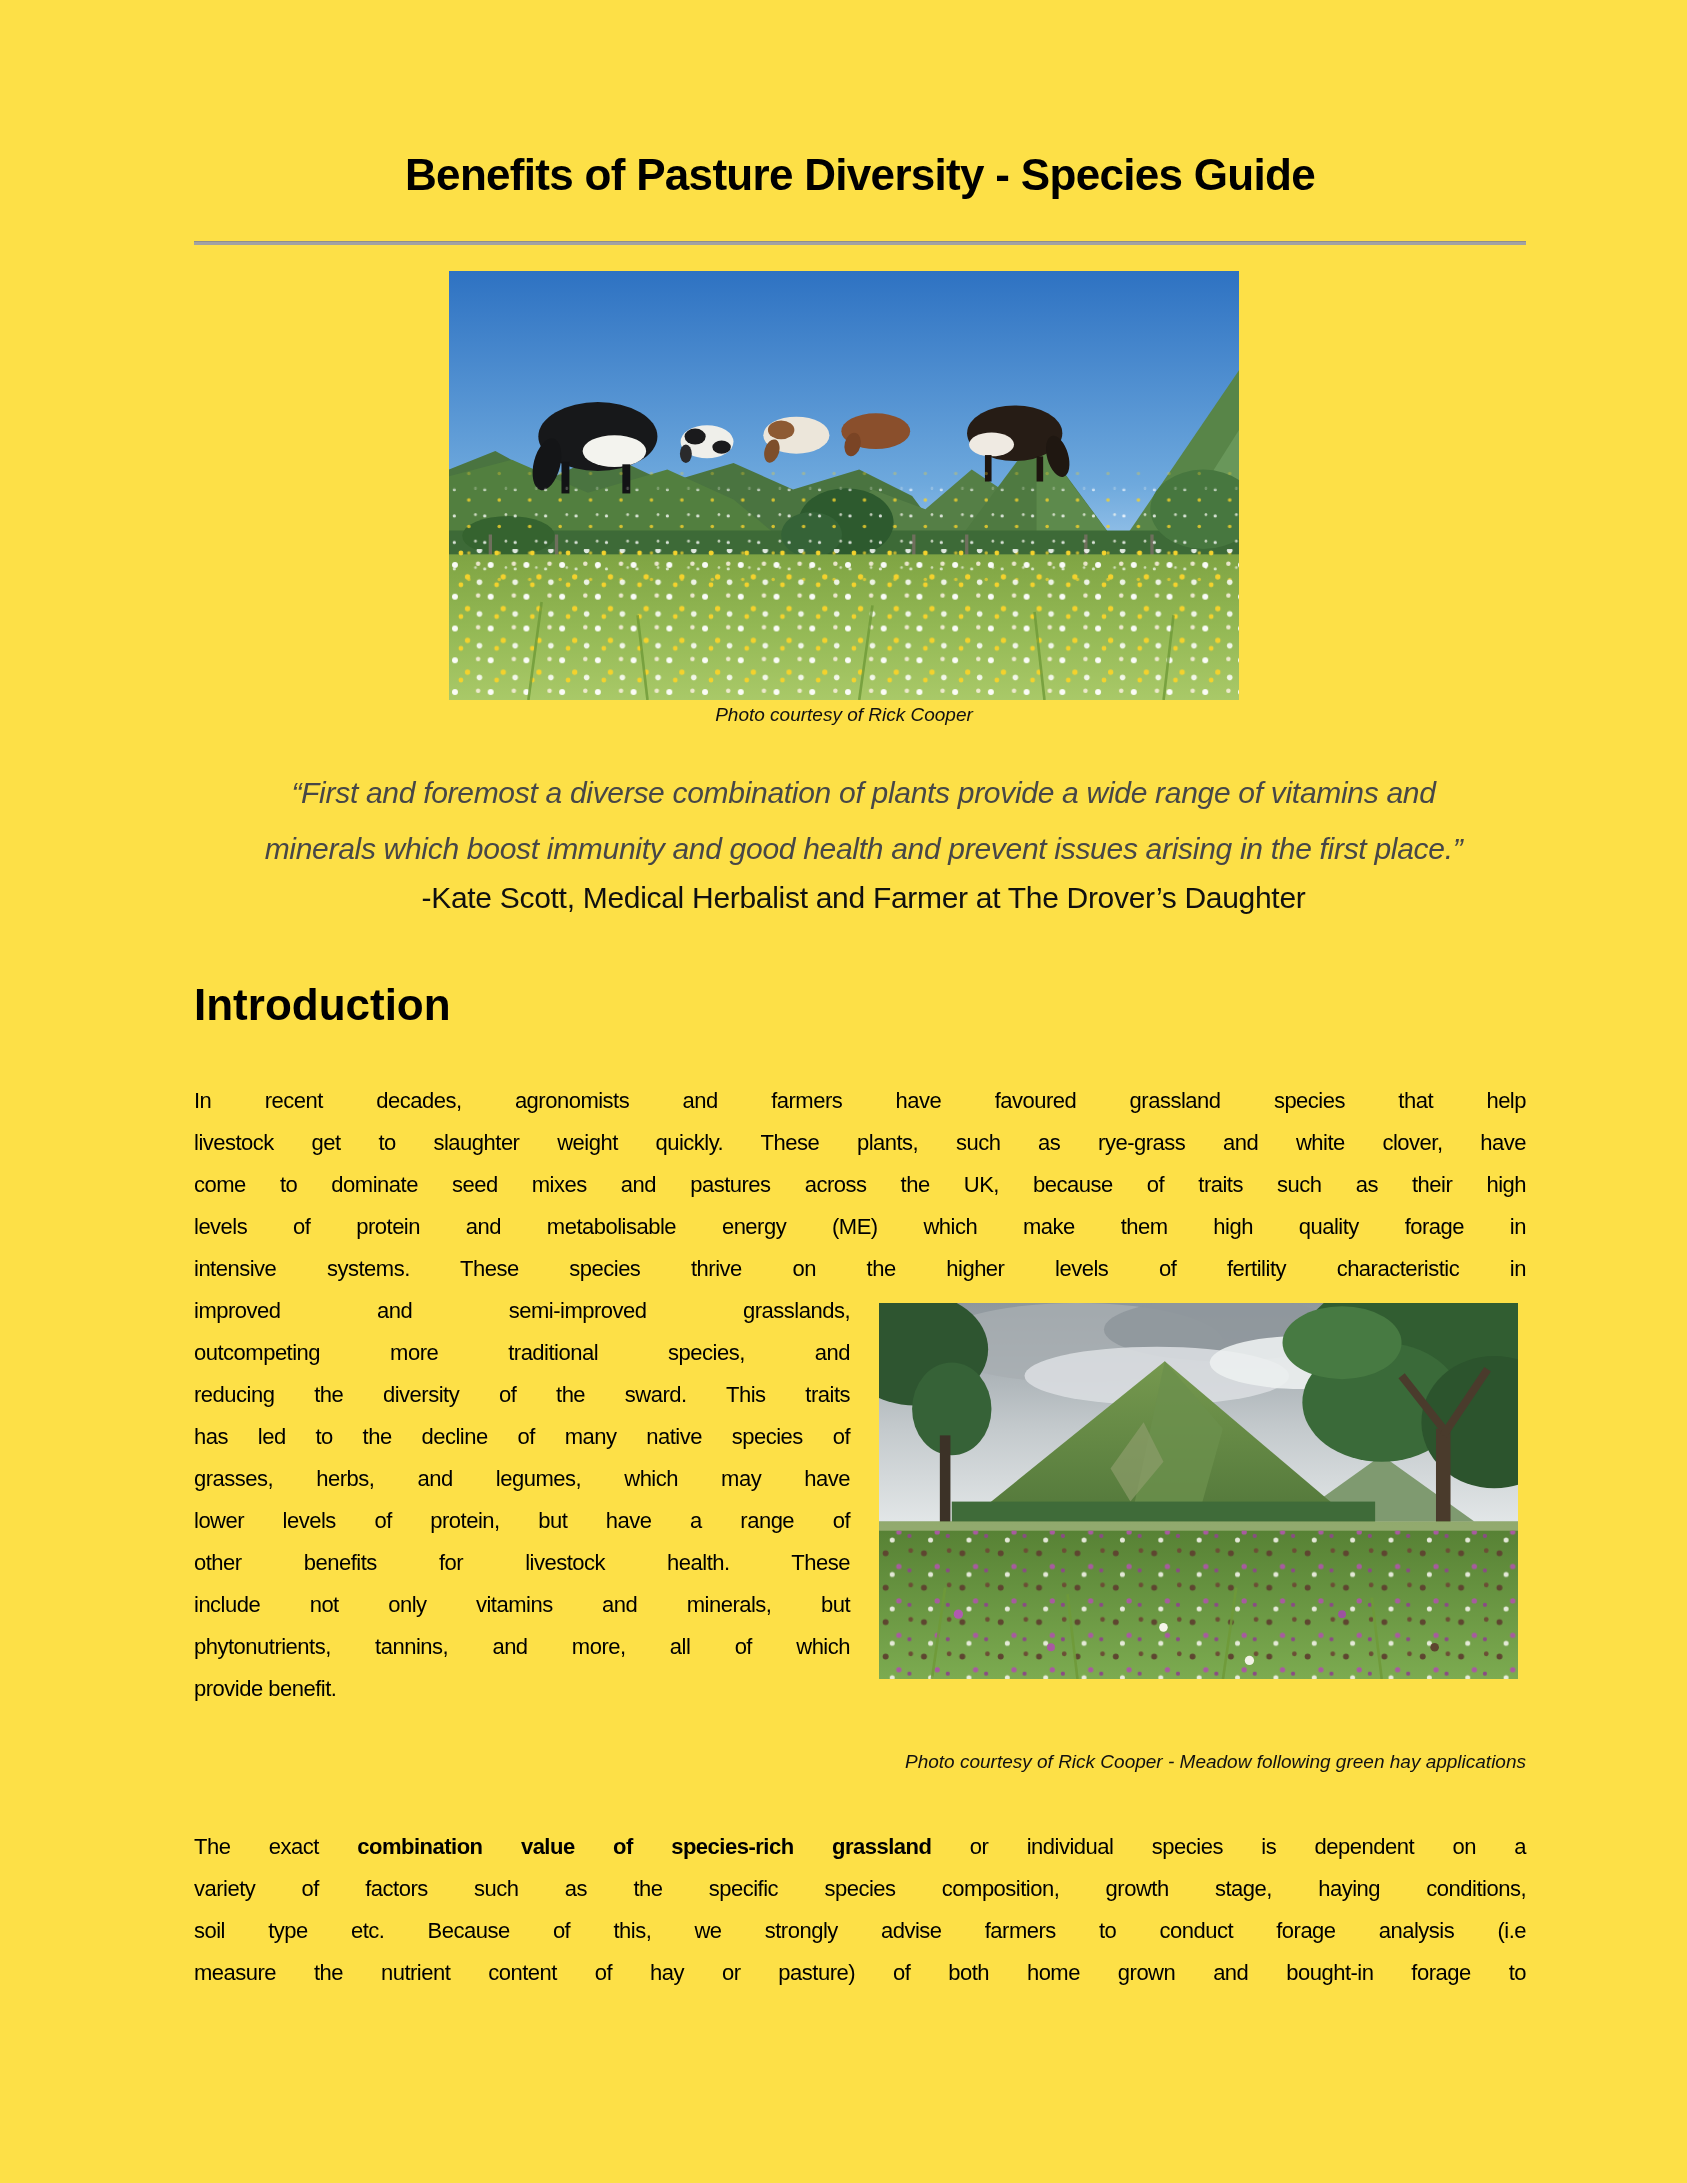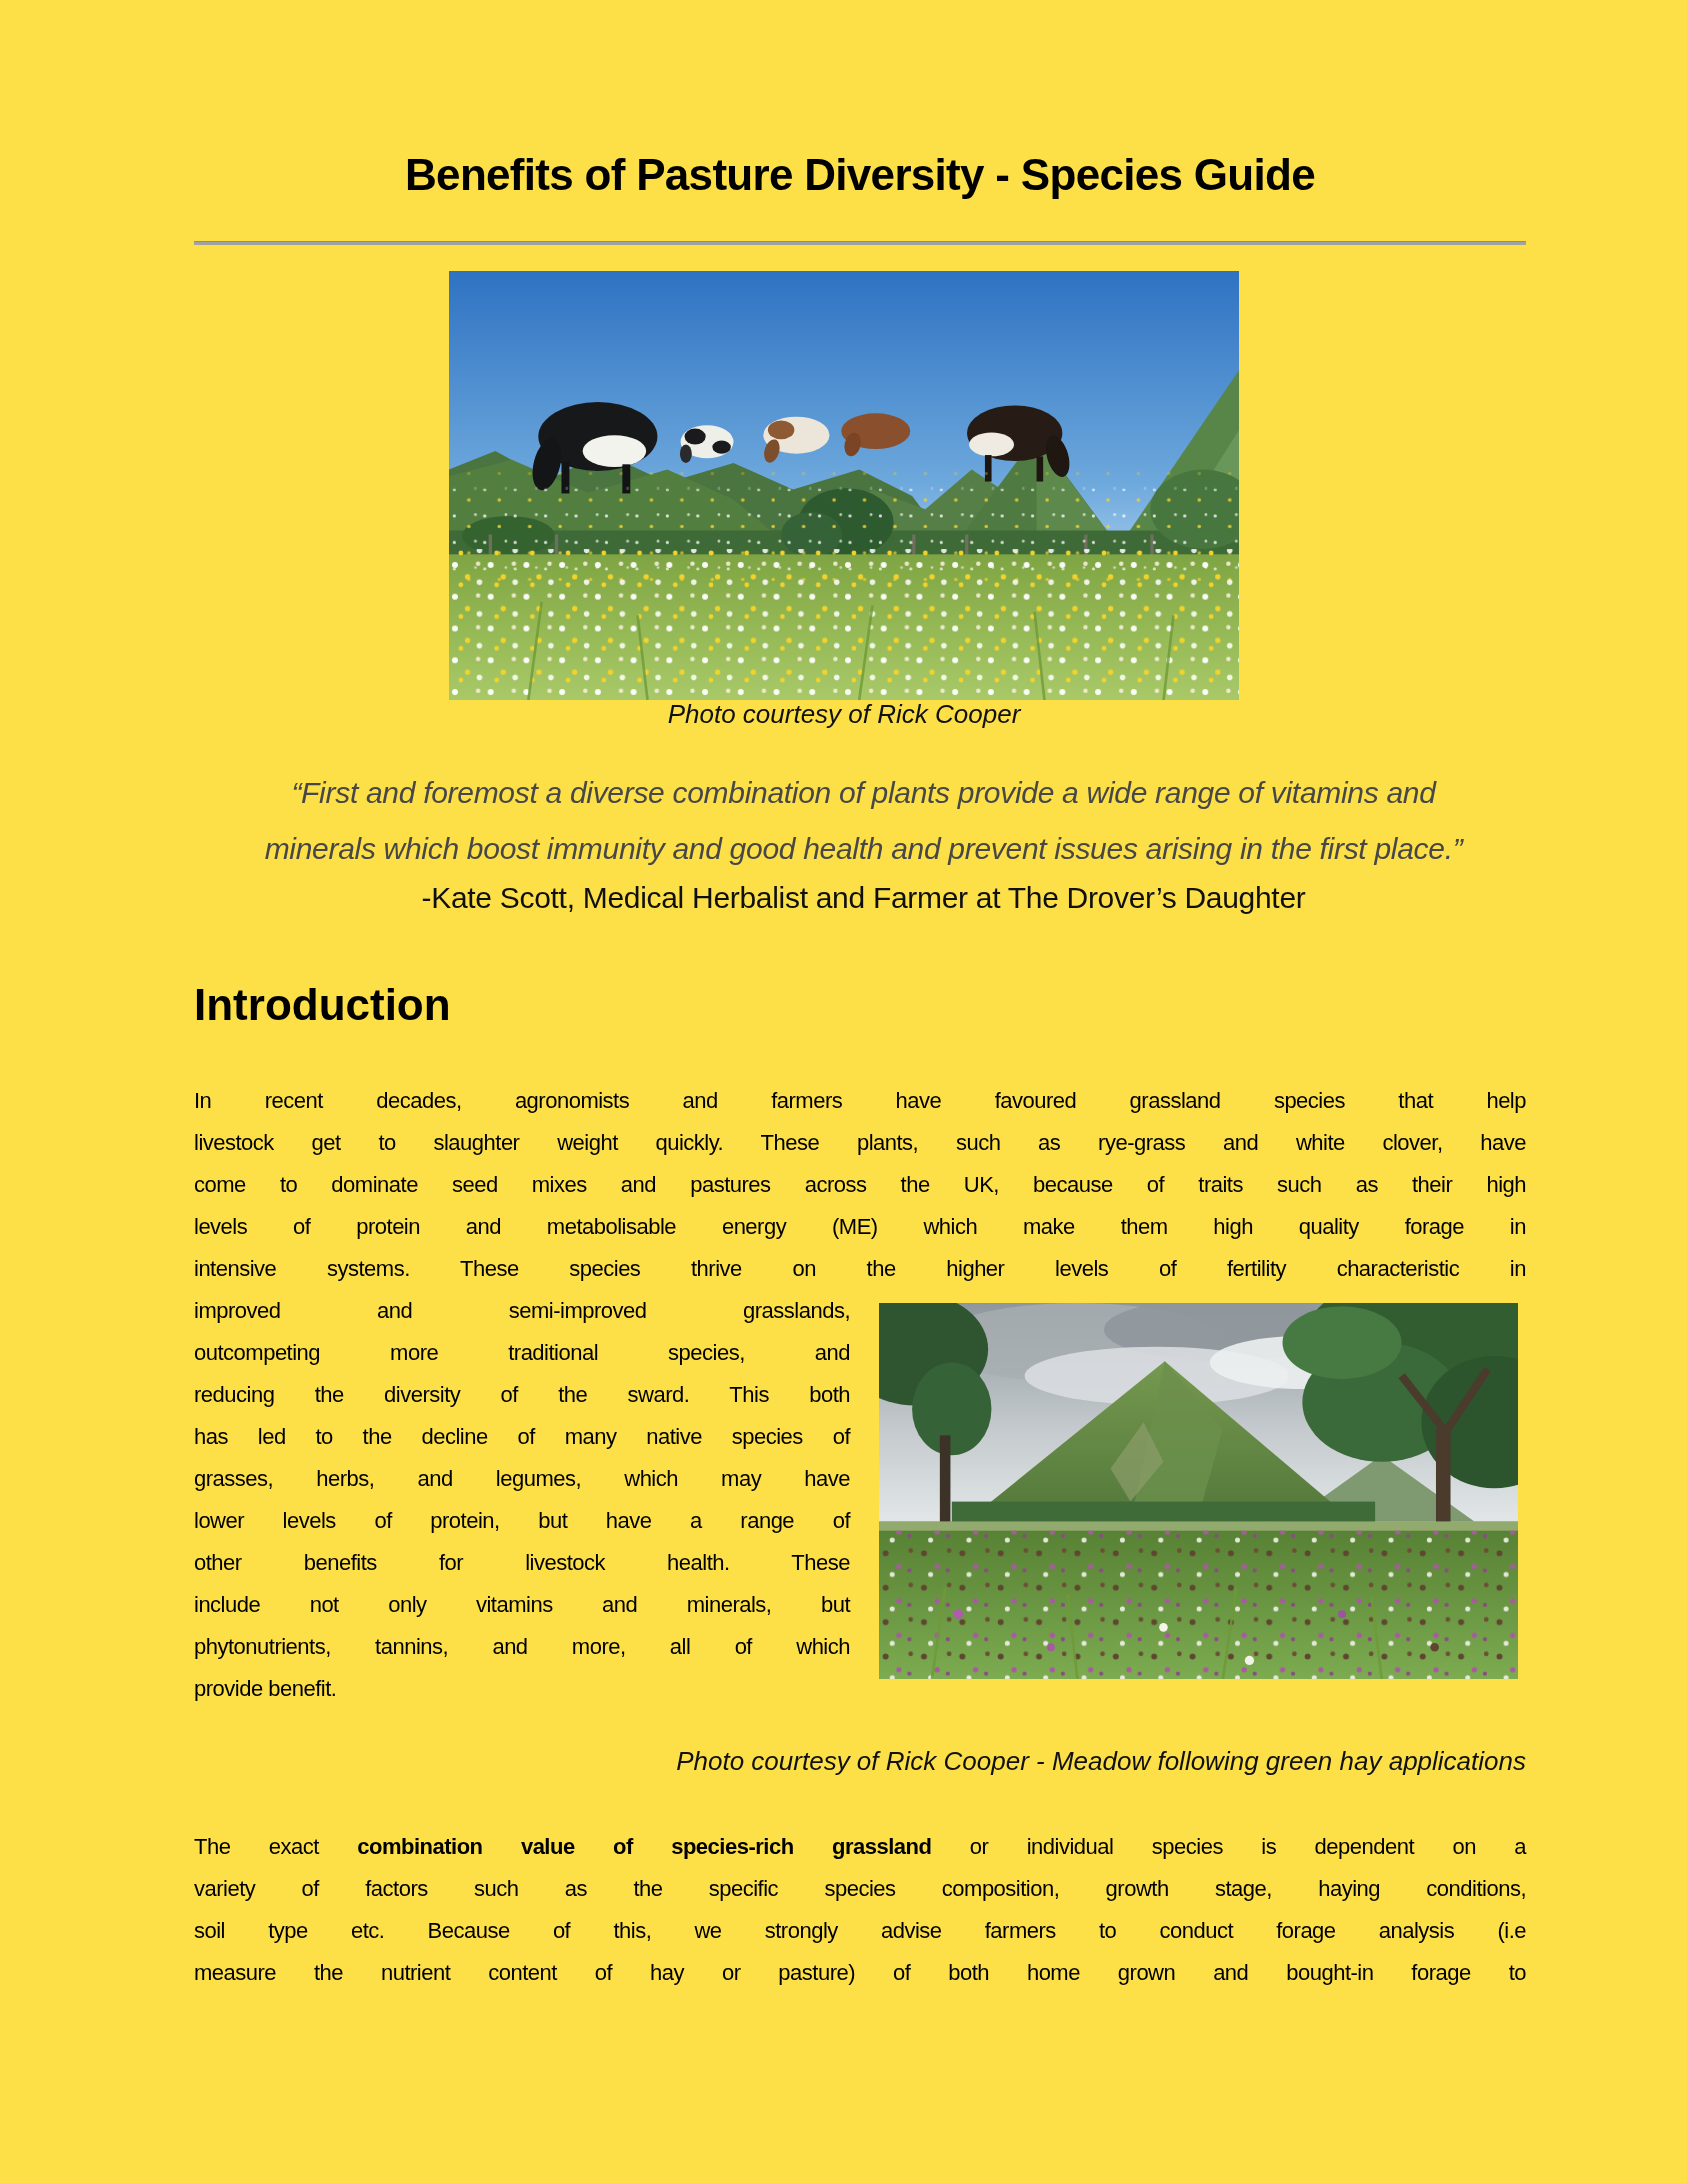--- a/index.html
+++ b/index.html
@@ -18,21 +18,21 @@
     line-height:53px;text-align:center;color:#000;
   }
   .title-rule{
     left:194px;top:241px;width:1332px;height:3.3px;
     background:#a2a2a2;border-top:0.7px solid #8e8e8e;
   }
   .photo1{left:449px;top:271px;width:790px;height:429px;}
   .photo2{left:879px;top:1303px;width:639px;height:376px;}
   .photo1 svg,.photo2 svg{display:block;width:100%;height:100%;}
   .caption{
-    font-size:26px;font-style:italic;line-height:29px;color:#111;
+    font-size:19px;font-style:italic;line-height:29px;color:#111;
   }
   .caption-1{left:449px;top:700px;width:790px;text-align:center;}
   .caption-2{left:194px;top:1747px;width:1332px;text-align:right;}
   .quote-block{
     left:194px;top:765px;width:1339px;text-align:center;
     font-size:30px;line-height:56px;letter-spacing:-0.3px;
   }
   .quote-line{font-style:italic;color:#474747;}
   .quote-attrib{color:#101010;margin-top:-6.6px;}
   .section-heading{
@@ -172,21 +172,21 @@
 
   <div class="abs body-block para-1">
     <div class="line">In recent decades, agronomists and farmers have favoured grassland species that help</div>
     <div class="line">livestock get to slaughter weight quickly. These plants, such as rye-grass and white clover, have</div>
     <div class="line">come to dominate seed mixes and pastures across the UK, because of traits such as their high</div>
     <div class="line">levels of protein and metabolisable energy (ME) which make them high quality forage in</div>
     <div class="line">intensive systems. These species thrive on the higher levels of fertility characteristic in</div>
     <div class="narrow">
       <div class="line">improved and semi-improved grasslands,</div>
       <div class="line">outcompeting more traditional species, and</div>
-      <div class="line">reducing the diversity of the sward. This both</div>
+      <div class="line">reducing the diversity of the sward. This traits</div>
       <div class="line">has led to the decline of many native species of</div>
       <div class="line">grasses, herbs, and legumes, which may have</div>
       <div class="line">lower levels of protein, but have a range of</div>
       <div class="line">other benefits for livestock health. These</div>
       <div class="line">include not only vitamins and minerals, but</div>
       <div class="line">phytonutrients, tannins, and more, all of which</div>
     </div>
     <div class="line line-last">provide benefit.</div>
   </div>
 

